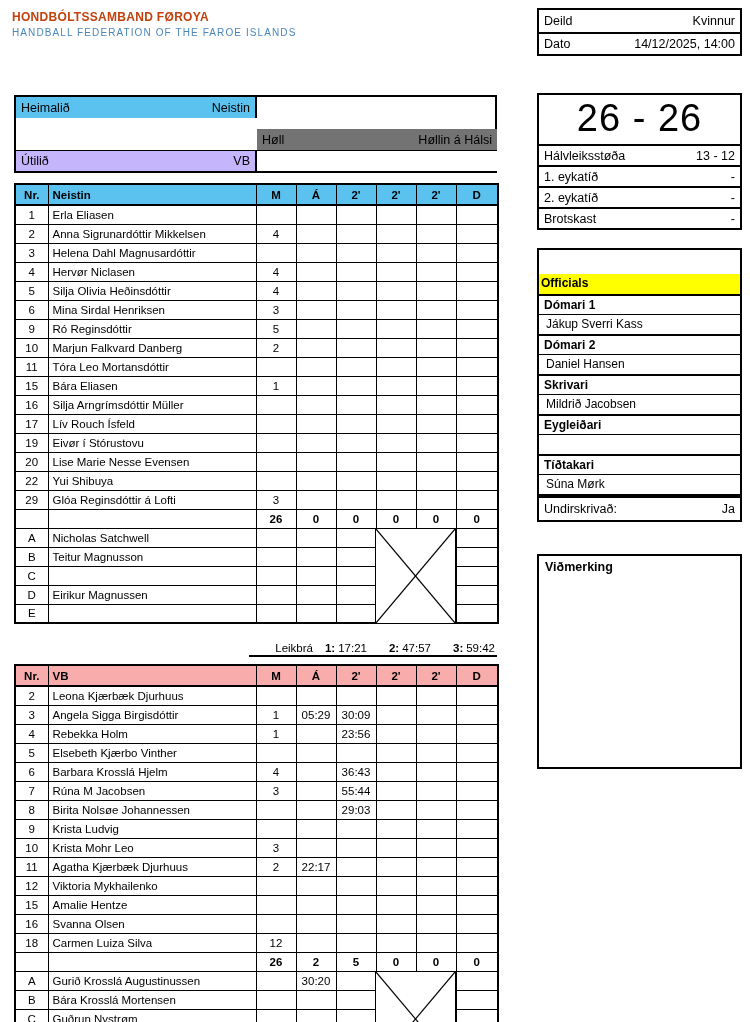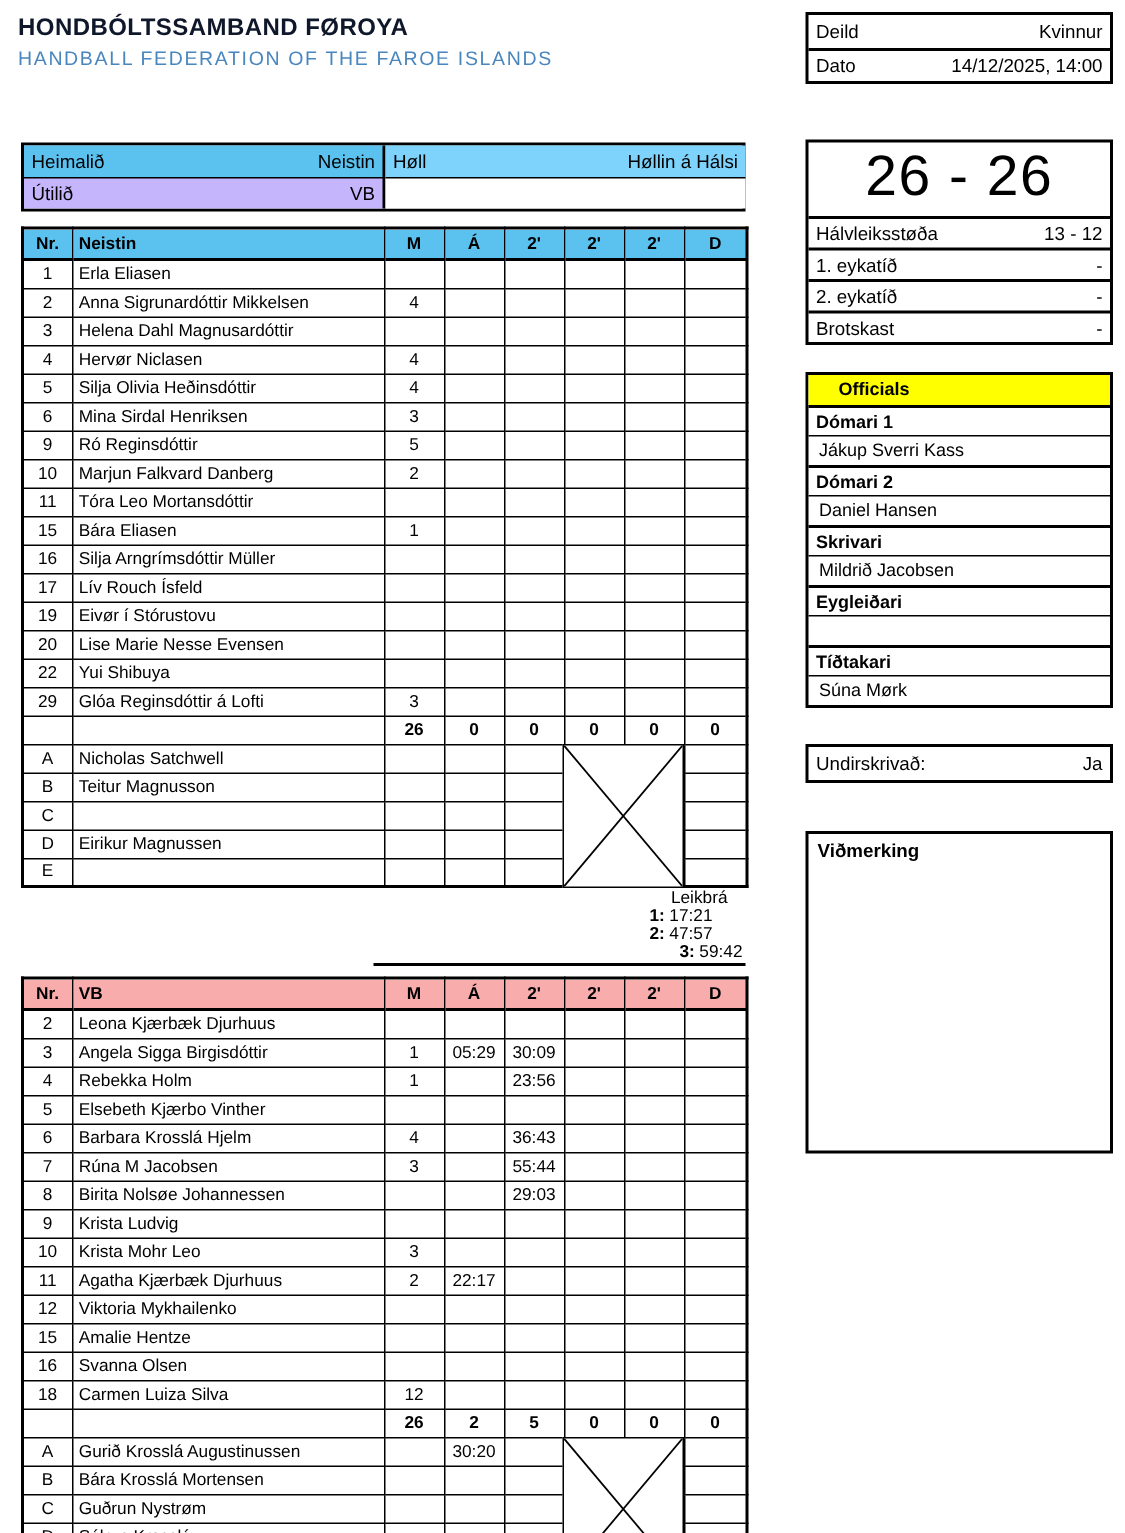--- a/index.html
+++ b/index.html
@@ -1,62 +1,62 @@
 <!DOCTYPE html>
 <html><head>
 <meta charset="utf-8">
 <style>
   * { margin:0; padding:0; box-sizing:border-box; }
   html,body { width:750px; height:1022px; background:#fff; font-family:"Liberation Sans", sans-serif; color:#000; }
   body { position:relative; font-size:12px; }
 
   
   .logo-block { position:absolute; left:12px; top:10px; display:flex; align-items:center; gap:14px; }
-  .org-title { color:#0f172a; font-weight:700; font-size:16px; letter-spacing:.3px; }
-  .org-sub { color:#4a86be; font-size:13px; letter-spacing:1.1px; margin-top:3px; }
+  .org-title { color:#c2410c; font-weight:700; font-size:12px; letter-spacing:.3px; }
+  .org-sub { color:#4a86be; font-size:10px; letter-spacing:1.1px; margin-top:3px; }
 
   
   .rcol-box { position:absolute; left:537px; width:205px; border:2px solid #000; background:#fff; }
   .kv-row { display:flex; justify-content:space-between; align-items:center; padding:2px 5px; height:22px; font-size:12.5px; }
   .kv-row + .kv-row { border-top:2px solid #000; }
 
   .score-big { font-size:38px; text-align:center; padding:2px 0 4px; letter-spacing:1px; }
   .score-sub { display:flex; justify-content:space-between; padding:2px 5px; height:21px; align-items:center; border-top:2px solid #000; font-size:12.5px; }
 
-  .off-title { background:#ffff00; font-weight:700; padding:2px 20px; height:20px; }
+  .off-title { background:#ffff00; font-weight:700; padding:2px 2px; height:20px;margin-top:24px; }
   .off-role { font-weight:700; padding:2px 5px; height:20px; border-top:2px solid #000; }
   .off-name { padding:2px 7px; height:20px; border-top:1px solid #000; }
 
   .signed { top:496px; }
   .remarks { top:554px; height:215px; }
   .remarks-label { font-weight:700; padding:4px 6px; font-size:12.5px; }
 
   
   .left-main { position:absolute; left:14px; top:95px; width:483px; }
 
   .matchinfo { border:2px solid #000; display:grid; grid-template-columns:241px 240px; }
   .mi-cell { display:flex; justify-content:space-between; align-items:center; padding:1px 5px; height:21px; font-size:12.5px; }
   .mi-home { background:#5bc2f0; border-right:2px solid #000; }
   .mi-away { background:#c4b5fd; border-right:2px solid #000; border-top:1px solid #000; }
-  .mi-hall { background:#7dd3fc; }
+  .mi-hall { background:#737373;margin-top:32px; }
   .mi-empty { background:#fff; border-top:1px solid #000; }
 
   .tablewrap { position:relative; margin-top:10px; }
   table.roster { border-collapse:collapse; table-layout:fixed; width:483px; border:2px solid #000; }
   table.roster th, table.roster td { border:1px solid #000; font-size:11.5px; height:19px; padding:0 4px; overflow:hidden; white-space:nowrap; }
   table.roster th { height:21px; font-weight:700; border-bottom:2px solid #000; text-align:left; }
   table.roster th.c, table.roster td.c { text-align:center; padding:0 1px; }
   .hdr-home th { background:#5bc2f0; }
   .hdr-away th { background:#f8acac; }
   td.num { text-align:center; padding:0 1px; }
   tr.totals td { font-weight:700; }
   .x-overlay { position:absolute; left:361px; width:81px; background:#fff; border:1px solid #000; }
   .x-overlay svg { display:block; width:100%; height:100%; }
 
-  .leikbra { display:flex; align-items:flex-end; gap:0; justify-content:flex-end; width:248px; margin-left:235px; border-bottom:2.5px solid #000; padding-bottom:1px; margin-top:1px; font-size:11.5px;flex-direction:column; }
+  .leikbra { display:flex; align-items:flex-end; gap:0; justify-content:flex-end; width:248px; margin-left:235px; border-bottom:2.5px solid #000; padding-bottom:1px; margin-top:18px; font-size:11.5px; }
   .leikbra .lb-label { margin-right:12px; }
   .leikbra .lb-item { display:flex; gap:3px; margin-right:22px; }
   .leikbra .lb-item:last-child { margin-right:2px; }
   .leikbra .lb-k { font-weight:700; }
 </style>
 </head>
 <body>
 
 <div class="logo-block">
   <span>

